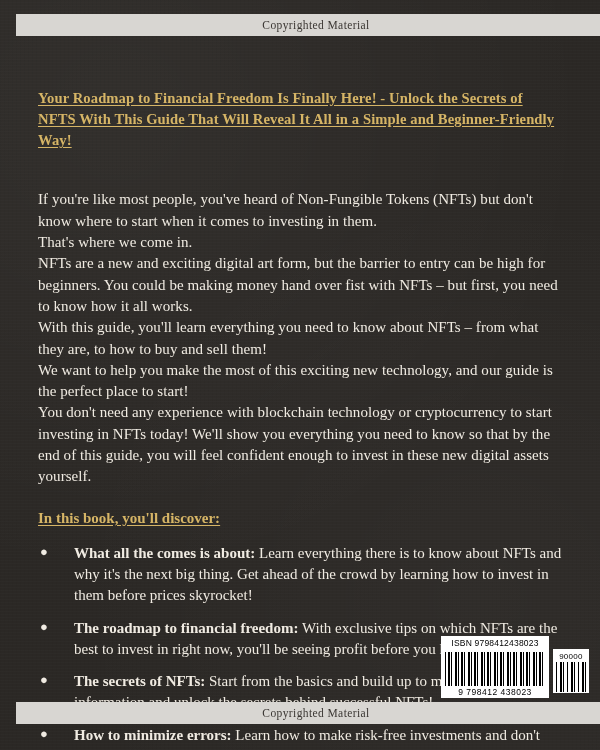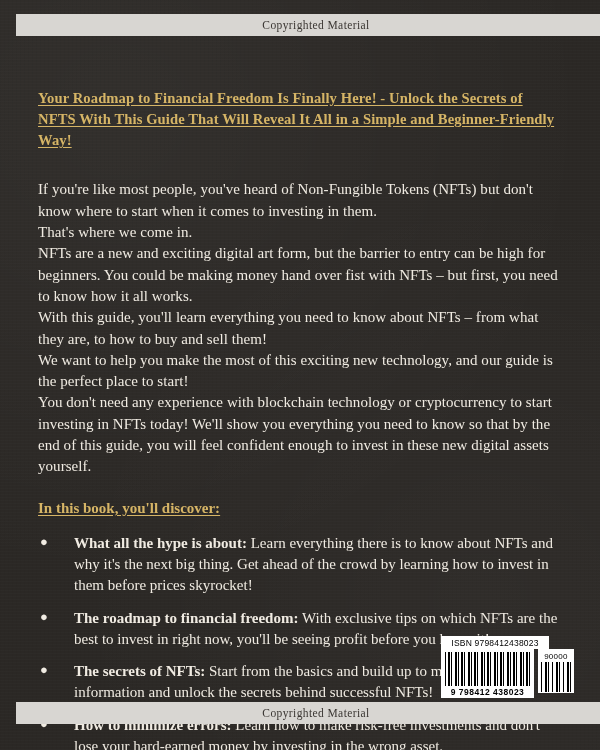--- a/index.html
+++ b/index.html
@@ -56,21 +56,21 @@
     width: 524px;
     color: #efe9e0;
   }
   .headline {
     color: #d6b566;
     font-size: 14.6px;
     line-height: 1.45;
     font-weight: 700;
     text-decoration: underline;
     text-underline-offset: 2px;
-    margin-bottom: 28px;
+    margin-bottom: 38px;
     letter-spacing: 0.1px;
   }
   .body-block {
     font-size: 15px;
     line-height: 1.42;
     color: #f0ebe2;
     letter-spacing: 0.05px;
   }
   .body-block p {
     margin: 0;
@@ -123,23 +123,22 @@
     width: 108px;
   }
   .barcode-wrap {
     display: flex;
     gap: 4px;
     align-items: flex-start;
   }
   .barcode-main {
     background: #fff;
     padding: 3px 4px 1px 4px;
-    width: 93px;
+    width: 108px;
     box-sizing: border-box;
-    font-weight: bold;
   }
   .barcode-side {
     background: #fff;
     padding: 3px 3px 1px 3px;
     width: 36px;
     box-sizing: border-box;
   }
   .bars {
     height: 34px;
     width: 100%;
@@ -193,21 +192,21 @@
       <p>With this guide, you'll learn everything you need to know about NFTs – from what they are, to how to buy and sell them!</p>
       <p>We want to help you make the most of this exciting new technology, and our guide is the perfect place to start!</p>
       <p>You don't need any experience with blockchain technology or cryptocurrency to start investing in NFTs today! We'll show you everything you need to know so that by the end of this guide, you will feel confident enough to invest in these new digital assets yourself.</p>
     </div>
 
     <div class="discover-head">In this book, you'll discover:</div>
 
     <div class="bullets">
       <div class="bullet">
         <span class="dot">●</span>
-        <b>What all the hype is about:</b><span> Learn everything there is to know about NFTs and why it's the next big thing. Get ahead of the crowd by learning how to invest in them before prices skyrocket!</span>
+        <b>What all the comes is about:</b><span> Learn everything there is to know about NFTs and why it's the next big thing. Get ahead of the crowd by learning how to invest in them before prices skyrocket!</span>
       </div>
       <div class="bullet">
         <span class="dot">●</span>
         <b>The roadmap to financial freedom:</b><span> With exclusive tips on which NFTs are the best to invest in right now, you'll be seeing profit before you know it!</span>
       </div>
       <div class="bullet">
         <span class="dot">●</span>
         <b>The secrets of NFTs:</b><span> Start from the basics and build up to more complex information and unlock the secrets behind successful NFTs!</span>
       </div>
       <div class="bullet">

